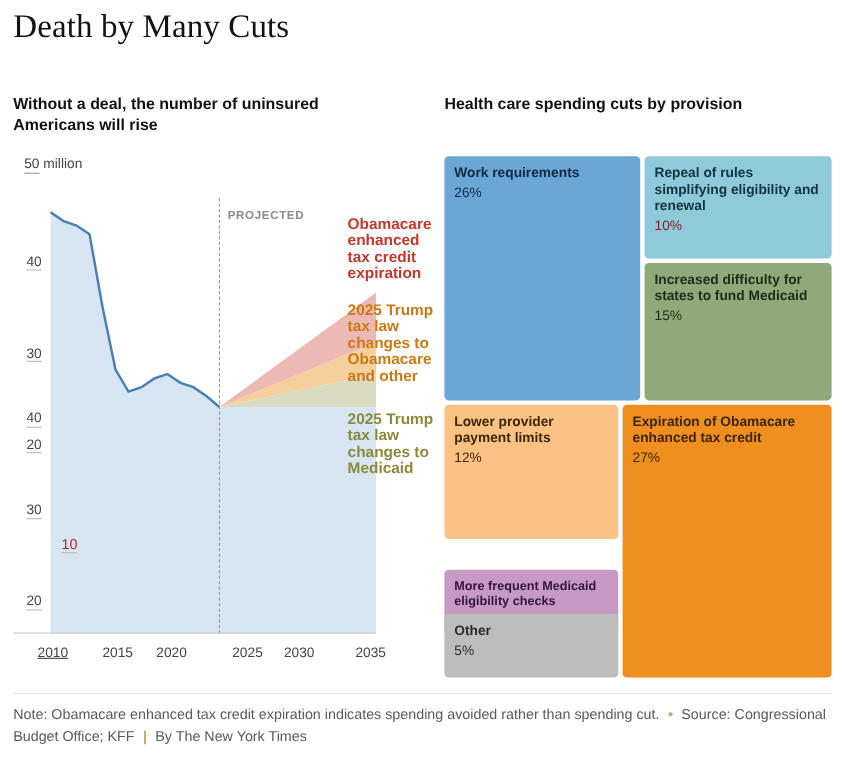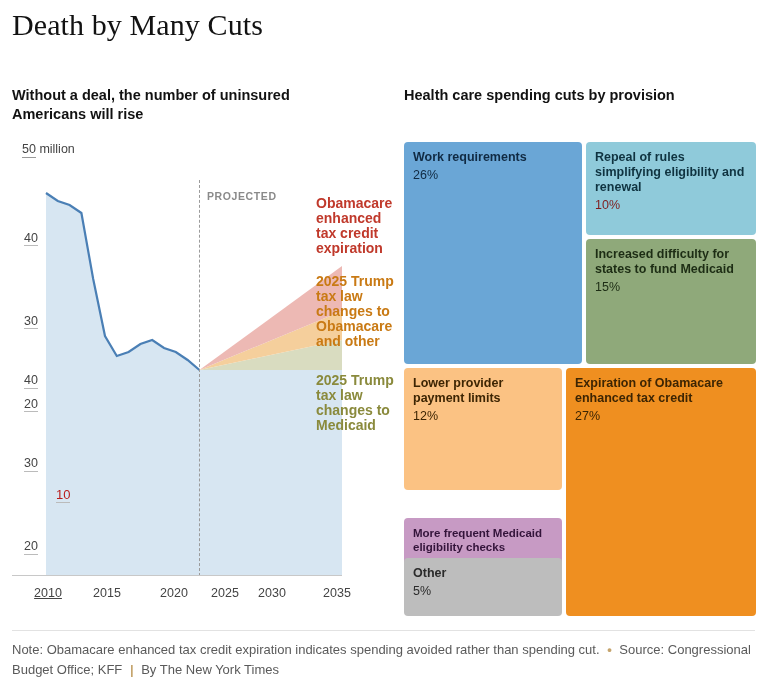--- a/index.html
+++ b/index.html
@@ -202,21 +202,21 @@
       <div class="ytick" style="top:397px;"><span>20</span></div>
 
       <div class="ytick" style="top:-999px"></div>
 
       <div class="projected-line" style="left:187px; top:38px; height:396px;"></div>
       <div class="projected-label" style="left:195px; top:48px;">PROJECTED</div>
 
       <div class="xaxis" style="left:0; width:330px; bottom:26px;"></div>
       <div class="xtick" style="left:36px;text-decoration:underline;">2010</div>
       <div class="xtick" style="left:95px;">2015</div>
-      <div class="xtick" style="left:162px;">2020</div>
+      <div class="xtick" style="left:144px;">2020</div>
       <div class="xtick" style="left:213px;">2025</div>
       <div class="xtick" style="left:260px;">2030</div>
       <div class="xtick" style="left:325px;">2035</div>
     </div>
 
     <div class="series-annot annot-red" style="left:304px; top:110px;">Obamacare enhanced tax credit expiration</div>
     <div class="series-annot annot-orange" style="left:304px; top:188px;">2025 Trump tax law changes to Obamacare and other</div>
     <div class="series-annot annot-olive" style="left:304px; top:287px;">2025 Trump tax law changes to Medicaid</div>
   </div>
 

